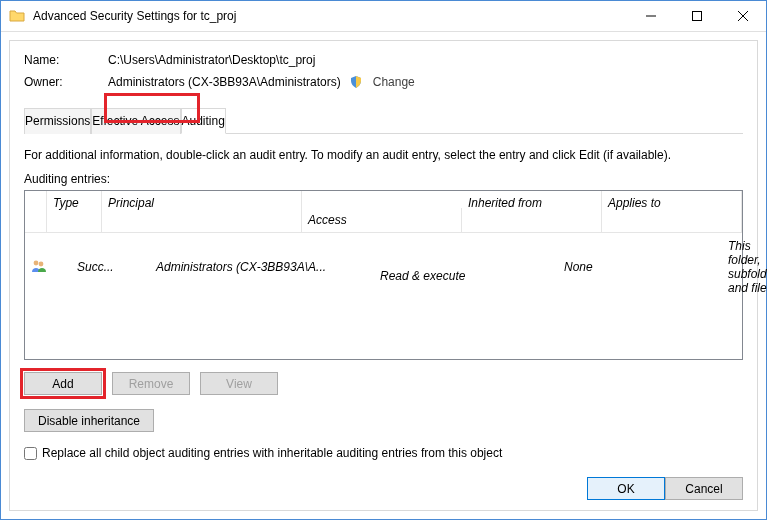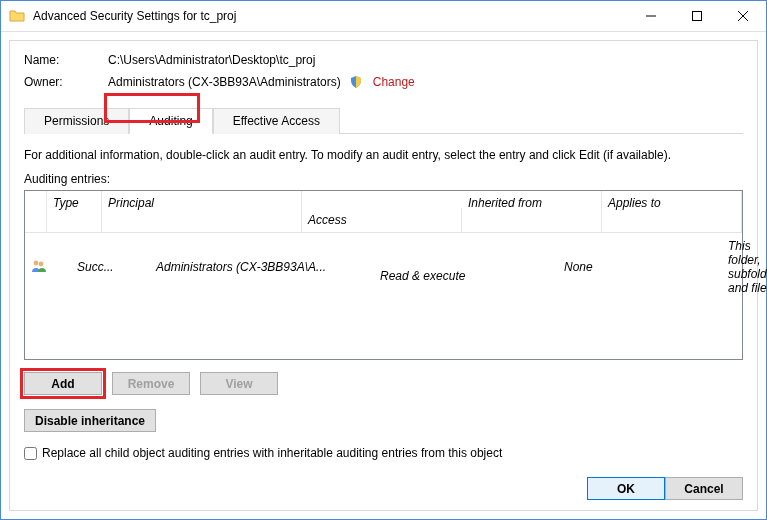--- a/index.html
+++ b/index.html
@@ -7,41 +7,41 @@
 .window { width: 767px; height: 520px; border: 1px solid #4a8ad4; background: #fff; display: flex; flex-direction: column; }
 .titlebar { height: 31px; display: flex; align-items: center; padding-left: 8px; border-bottom: 1px solid #e0e0e0; }
 .title-icon { width: 16px; height: 16px; margin-right: 6px; }
 .title-text { flex: 1; padding-left: 2px; }
 .win-controls { display: flex; height: 100%; }
 .win-btn { width: 46px; height: 100%; display: flex; align-items: center; justify-content: center; }
 .win-btn svg { width: 10px; height: 10px; }
 .inner { flex: 1; margin: 8px; border: 1px solid #d9d9d9; padding: 12px 14px 10px 14px; display: flex; flex-direction: column; }
 .info-row { display: flex; margin-bottom: 8px; align-items: center; }
 .info-label { width: 84px; }
-.owner-link { color: #b91c1c; margin-left: 10px; }
+.owner-link { color: #404040; margin-left: 10px; }
 .shield { width: 14px; height: 14px; margin-left: 8px; }
 .tabs { display: flex; margin-top: 10px; border-bottom: 1px solid #d9d9d9; }
-.tab { padding: 5px 19px; border: 1px solid #d9d9d9; border-bottom: none; margin-right: 0px; background: #fff; position: relative; top: 1px; }
+.tab { padding: 5px 0; border: 1px solid #d9d9d9; border-bottom: none; margin-right: 0px; background: #fff; position: relative; top: 1px; }
 .tab.inactive { background: #f5f5f5; border-top-color: #d9d9d9; }
 .tab.active { background: #fff; border-bottom: 1px solid #fff; }
 .body-text { margin: 14px 0 10px 0; }
 .entries-label { margin-bottom: 4px; }
 .grid { border: 1px solid #828790; height: 170px; font-style: italic; }
 .grid-header { display: flex; background: #fff; border-bottom: 1px solid #e5e5e5; }
 .grid-header div { padding: 5px 6px; border-right: 1px solid #e5e5e5; }
 .grid-row { display: flex; align-items: center; padding: 4px 0; gap: 24px; }
 .grid-row div { padding: 2px 6px; }
 .c-icon { width: 22px; flex: 0 0 22px; }
 .c-type { width: 55px; flex: 0 0 55px; white-space: nowrap; overflow: hidden; text-overflow: ellipsis; }
 .c-principal { width: 200px; flex: 0 0 200px; white-space: nowrap; overflow: hidden; text-overflow: ellipsis; }
 .c-access { width: 160px; flex: 0 0 160px; margin-top: 17px; }
 .c-inherited { width: 140px; flex: 0 0 140px; }
 .c-applies { flex: 1; }
 .btn-row { display: flex; gap: 10px; margin-top: 12px; }
-.btn { min-width: 78px; height: 23px; border: 1px solid #adadad; background: #e1e1e1; display: flex; align-items: center; justify-content: center; padding: 0 10px; font-weight: bold; }
+.btn { min-width: 78px; height: 23px; border: 1px solid #adadad; background: #e1e1e1; display: flex; align-items: center; justify-content: center; padding: 0 10px; }
 .btn.disabled { color: #a0a0a0; }
 .btn.default { border: 1px solid #0078d7; background: #e5f1fb; }
 .check-row { display: flex; align-items: center; margin-top: 14px; }
 .check-row input { margin: 0 5px 0 0; width: 13px; height: 13px; }
 .footer { margin-top: auto; display: flex; justify-content: flex-end; padding-top: 10px; }
 .highlight-tab { position: absolute; border: 3px solid #e3242b; pointer-events: none; }
 .highlight-add { position: absolute; border: 3px solid #e3242b; pointer-events: none; }
 .rel { position: relative; }
 </style>
 </head>
@@ -88,22 +88,22 @@
             <path d="M7 1l5 2v3c0 3-2 5-5 7-3-2-5-4-5-7V3z" fill="#4a90d9"></path>
             <path d="M7 1l5 2v3c0 3-2 5-5 7V1z" fill="#f7c948"></path>
           </svg>
       </span>
       <span class="owner-link">Change</span>
     </div>
 
     <div class="rel">
       <div class="tabs">
         <div class="tab inactive">Permissions</div>
+        <div class="tab inactive">Effective Access</div>
         <div class="tab active">Auditing</div>
-        <div class="tab inactive">Effective Access</div>
       </div>
       <div class="highlight-tab" style="left:80px; top:-4px; width:96px; height:30px;"></div>
     </div>
 
     <div class="body-text">For additional information, double-click an audit entry. To modify an audit entry, select the entry and click Edit (if available).</div>
     <div class="entries-label">Auditing entries:</div>
 
     <div class="grid">
       <div class="grid-header">
         <div class="c-icon"></div>

